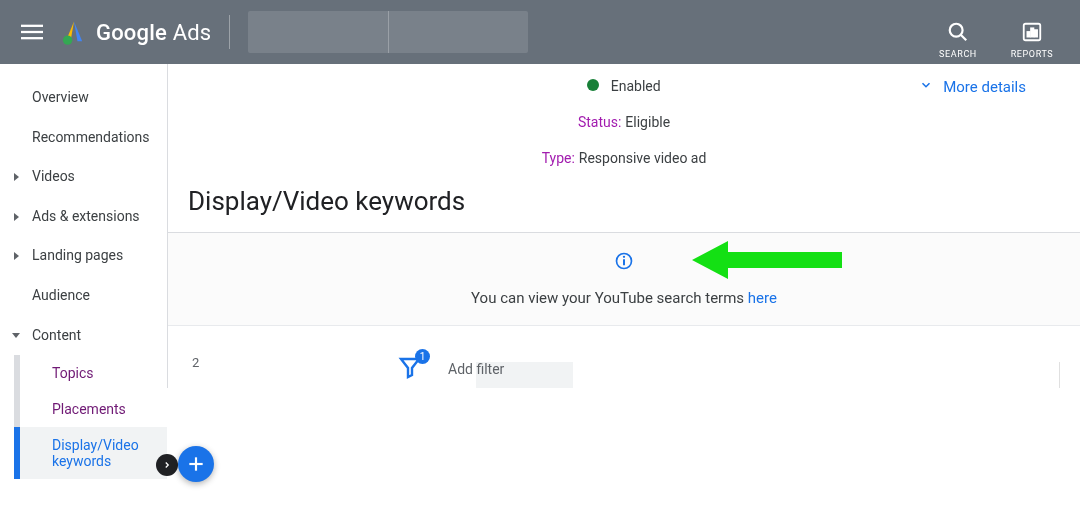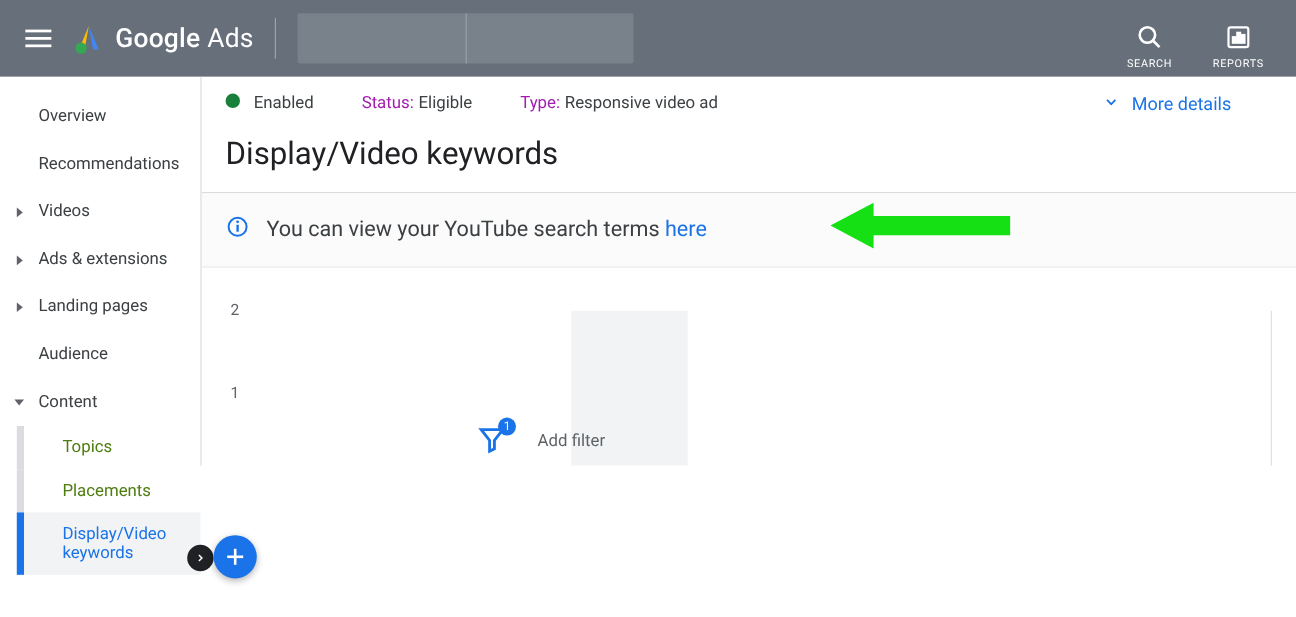--- a/index.html
+++ b/index.html
@@ -84,21 +84,21 @@
     border-color: transparent transparent transparent #5f6368;
   }
   .side-item.caret.open::before {
     left: 12px; top: 17px;
     border-width: 5px 4px 0 4px;
     border-color: #5f6368 transparent transparent transparent;
   }
   .side-sub {
     padding: 10px 0 10px 32px;
     font-size: 14px;
-    color: #4d7c0f;
+    color: #701a75;
     cursor: pointer;
     border-left: 6px solid #dadce0;
     margin-left: 14px;
   }
   .side-sub.active {
     border-left-color: #1a73e8;
     color: #1a73e8;
     background: #f1f3f4;
   }
   .side-handle {
@@ -108,24 +108,25 @@
     display: flex; align-items: center; justify-content: center;
     font-size: 12px;
   }
 
   .main { flex: 1; background: #fff; position: relative; overflow: hidden; }
 
   
   .statusbar {
     display: flex; align-items: center;
     padding: 14px 20px 8px 20px;
-    gap: 40px;
+    gap: 20px;
     font-size: 14px;
     color: #3c4043;
     position: relative;
+    flex-direction: column;
   }
   .status-dot { width: 12px; height: 12px; border-radius: 50%; background: #188038; display: inline-block; margin-right: 8px; }
   .lbl-key { color: #a21caf; margin-right: 4px; }
   .datebox { width: 176px; height: 24px; background: #ececec; display: inline-block; vertical-align: middle; }
   .more-details {
     position: absolute; right: 54px; top: 14px;
     color: #1a73e8; font-size: 15px; cursor: pointer;
     display: flex; align-items: center; gap: 10px;
   }
 
@@ -136,24 +137,25 @@
     padding: 12px 20px 16px 20px;
     color: #202124;
   }
   .title-divider { height: 1px; background: #dadce0; box-shadow: 0 1px 0 rgba(0,0,0,.02);}
 
   
   .notice {
     display: flex; align-items: center;
     padding: 18px 20px;
     gap: 14px;
-    font-size: 18px;
+    font-size: 15px;
     border-bottom: 1px solid #e8eaed;
     background: #fbfbfb;
     position: relative;
+    flex-direction: column;
   }
   .notice a { color: #1a73e8; text-decoration: none; }
 
   .arrow-anno {
     position: absolute;
     left: 524px; top: 4px;
     pointer-events: none;
   }
 
   

